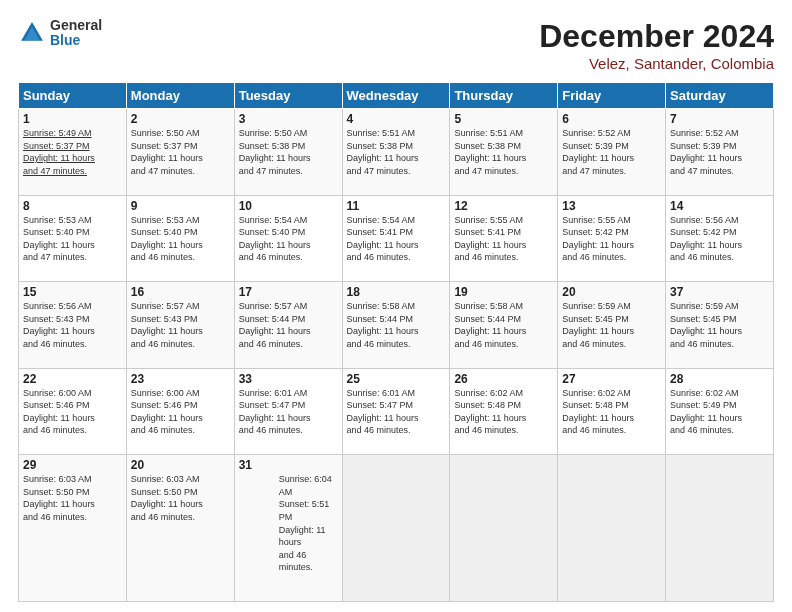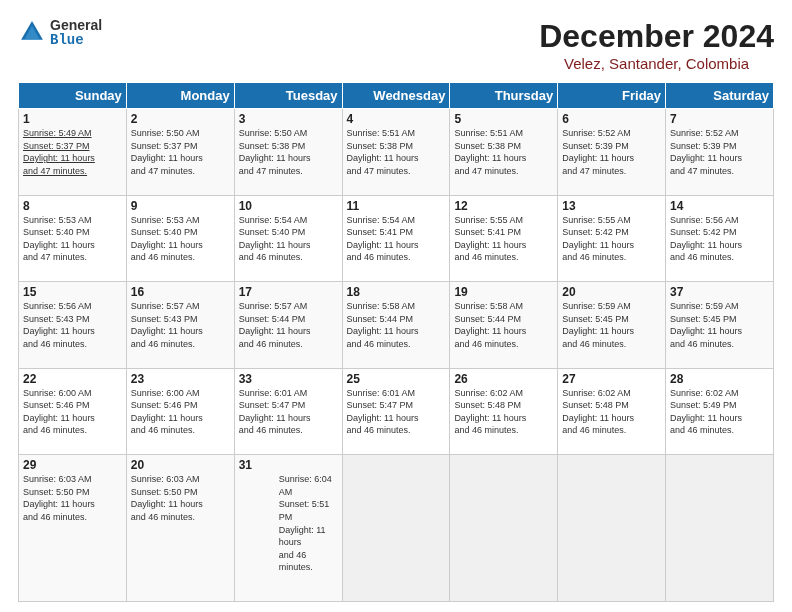--- a/index.html
+++ b/index.html
@@ -18,45 +18,44 @@
       flex-direction: column;
     }
     .header {
       display: flex;
       justify-content: space-between;
       align-items: flex-start;
       margin-bottom: 10px;
     }
     .logo {
       display: flex;
-      align-items: flex-start;
+      align-items: center;
       gap: 4px;
     }
     .logo-text {
       display: flex;
       flex-direction: column;
       line-height: 1.1;
     }
     .logo-general {
       font-size: 14px;
       font-weight: bold;
       color: #333;
     }
     .logo-blue {
       font-size: 14px;
       font-weight: bold;
       color: #1a6faf;
-      font-family: Liberation Mono, monospace;
     }
     .logo-icon {
       width: 28px;
       height: 28px;
     }
     .title-block {
-      text-align: center;
+      text-align: right;
       margin-left: 48px;
     }
     .month-title {
       font-size: 32px;
       font-weight: bold;
       color: #222;
     }
     .location {
       font-size: 15px;
       color: #7f1d1d;
@@ -66,21 +65,21 @@
       border-collapse: collapse;
       width: 100%;
       table-layout: fixed;
     }
     .calendar th {
       background: #1a6faf;
       color: #fff;
       font-size: 13px;
       font-weight: bold;
       padding: 5px 4px;
-      text-align: right;
+      text-align: left;
       border: 1px solid #fff;
     }
     .calendar td {
       border: 1px solid #ccc;
       vertical-align: top;
       padding: 3px 4px;
       font-size: 9.5px;
       color: #222;
       background: #fff;
     }

